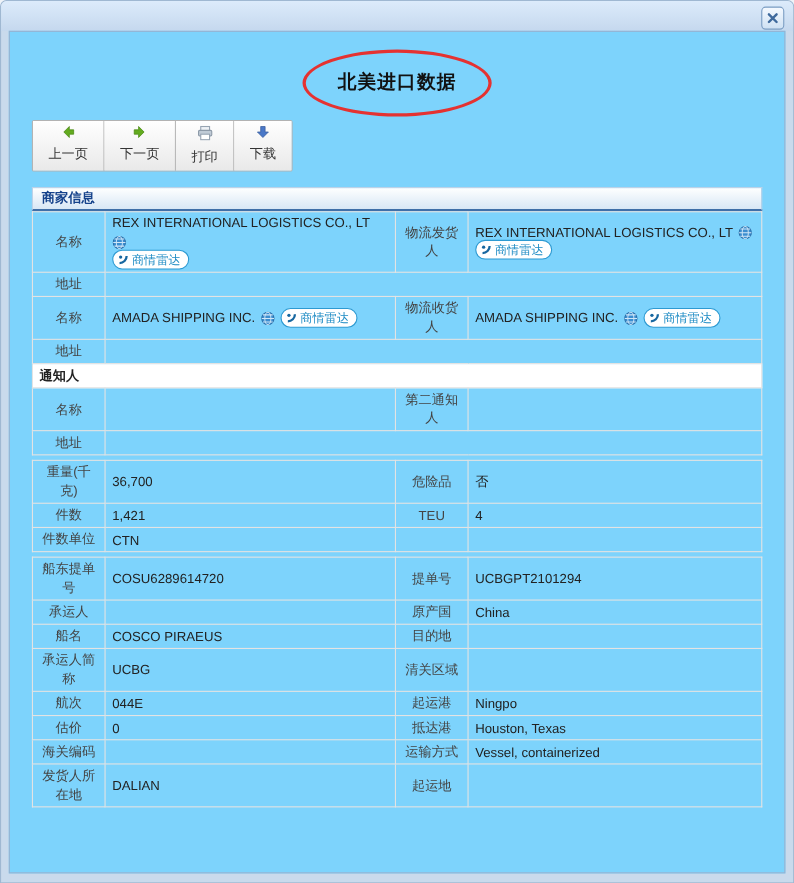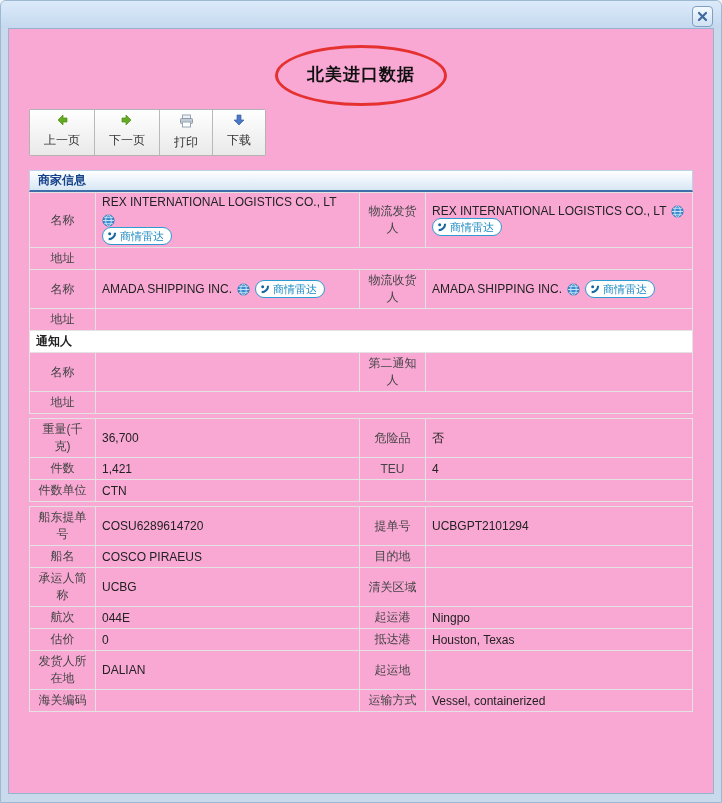--- a/index.html
+++ b/index.html
@@ -1,20 +1,20 @@
 <!DOCTYPE html>
 <html><head>
 <meta charset="utf-8">
 <style>
   html,body{margin:0;padding:0;background:#eef3f8;}
   body{width:722px;height:803px;position:relative;font-family:"Liberation Sans","DejaVu Sans",sans-serif;font-size:12px;color:#333;}
   .window{position:absolute;inset:0;background:#c9daec;border:1px solid #9fb8d2;border-radius:6px 6px 0 0;box-sizing:border-box;}
   .titlebar{height:27px;background:linear-gradient(#dcebfb,#c5d8ee);border-radius:5px 5px 0 0;position:relative;}
   .close-btn{position:absolute;right:8px;top:5px;width:19px;height:19px;border:1px solid #7d9fc4;border-radius:4px;background:linear-gradient(#f4f9ff,#cfe1f3);display:flex;align-items:center;justify-content:center;cursor:pointer;}
-  .panel{position:absolute;left:7px;right:7px;top:27px;bottom:8px;background:#f9a8d4;border:1px solid #96b3d2;overflow:hidden;}
+  .panel{position:absolute;left:7px;right:7px;top:27px;bottom:8px;background:#7dd3fc;border:1px solid #96b3d2;overflow:hidden;}
   
   .title-area{position:relative;height:80px;}
   .page-title{position:absolute;left:0;right:0;top:34px;text-align:center;font-size:17px;font-weight:bold;color:#111;letter-spacing:1px;}
   .ellipse{position:absolute;left:50%;top:16px;transform:translateX(-50%);width:166px;height:55px;border:3px solid #e53231;border-radius:50%;}
   
   .toolbar{margin:0 0 14px 20px;display:inline-flex;border:1px solid #b3b3b3;border-radius:2px;background:linear-gradient(#fefefe,#e6e6e6);}
   .tb-btn{display:flex;align-items:center;gap:6px;padding:4px 14px;border:none;border-right:1px solid #b9b9b9;background:linear-gradient(#ffffff,#e9e9e9);font-family:inherit;font-size:12px;color:#333;cursor:pointer;flex-direction:column;}
   .tb-btn:last-child{border-right:none;}
   
   .section{margin:0 20px 4px 20px;}
@@ -257,20 +257,26 @@
             <col>
           </colgroup>
         <tbody>
             <tr>
           <td class="lbl">船东提单号</td>
           <td class="val">COSU6289614720</td>
           <td class="lbl">提单号</td>
           <td class="val">UCBGPT2101294</td>
         </tr>
         <tr>
+          <td class="lbl">承运人</td>
+          <td class="val"></td>
+          <td class="lbl">原产国</td>
+          <td class="val">China</td>
+        </tr>
+        <tr>
           <td class="lbl">船名</td>
           <td class="val">COSCO PIRAEUS</td>
           <td class="lbl">目的地</td>
           <td class="val"></td>
         </tr>
         <tr>
           <td class="lbl">承运人简称</td>
           <td class="val">UCBG</td>
           <td class="lbl">清关区域</td>
           <td class="val"></td>
@@ -281,31 +287,31 @@
           <td class="lbl">起运港</td>
           <td class="val">Ningpo</td>
         </tr>
         <tr>
           <td class="lbl">估价</td>
           <td class="val">0</td>
           <td class="lbl">抵达港</td>
           <td class="val">Houston, Texas</td>
         </tr>
         <tr>
+          <td class="lbl">海关编码</td>
+          <td class="val"></td>
+          <td class="lbl">运输方式</td>
+          <td class="val">Vessel, containerized</td>
+        </tr>
+        <tr>
           <td class="lbl">发货人所在地</td>
           <td class="val">DALIAN</td>
           <td class="lbl">起运地</td>
           <td class="val"></td>
         </tr>
-        <tr>
-          <td class="lbl">海关编码</td>
-          <td class="val"></td>
-          <td class="lbl">运输方式</td>
-          <td class="val">Vessel, containerized</td>
-        </tr>
 
       </tbody>
         </table>
     </div>
 
     
     
 
   </div>
 </div>

